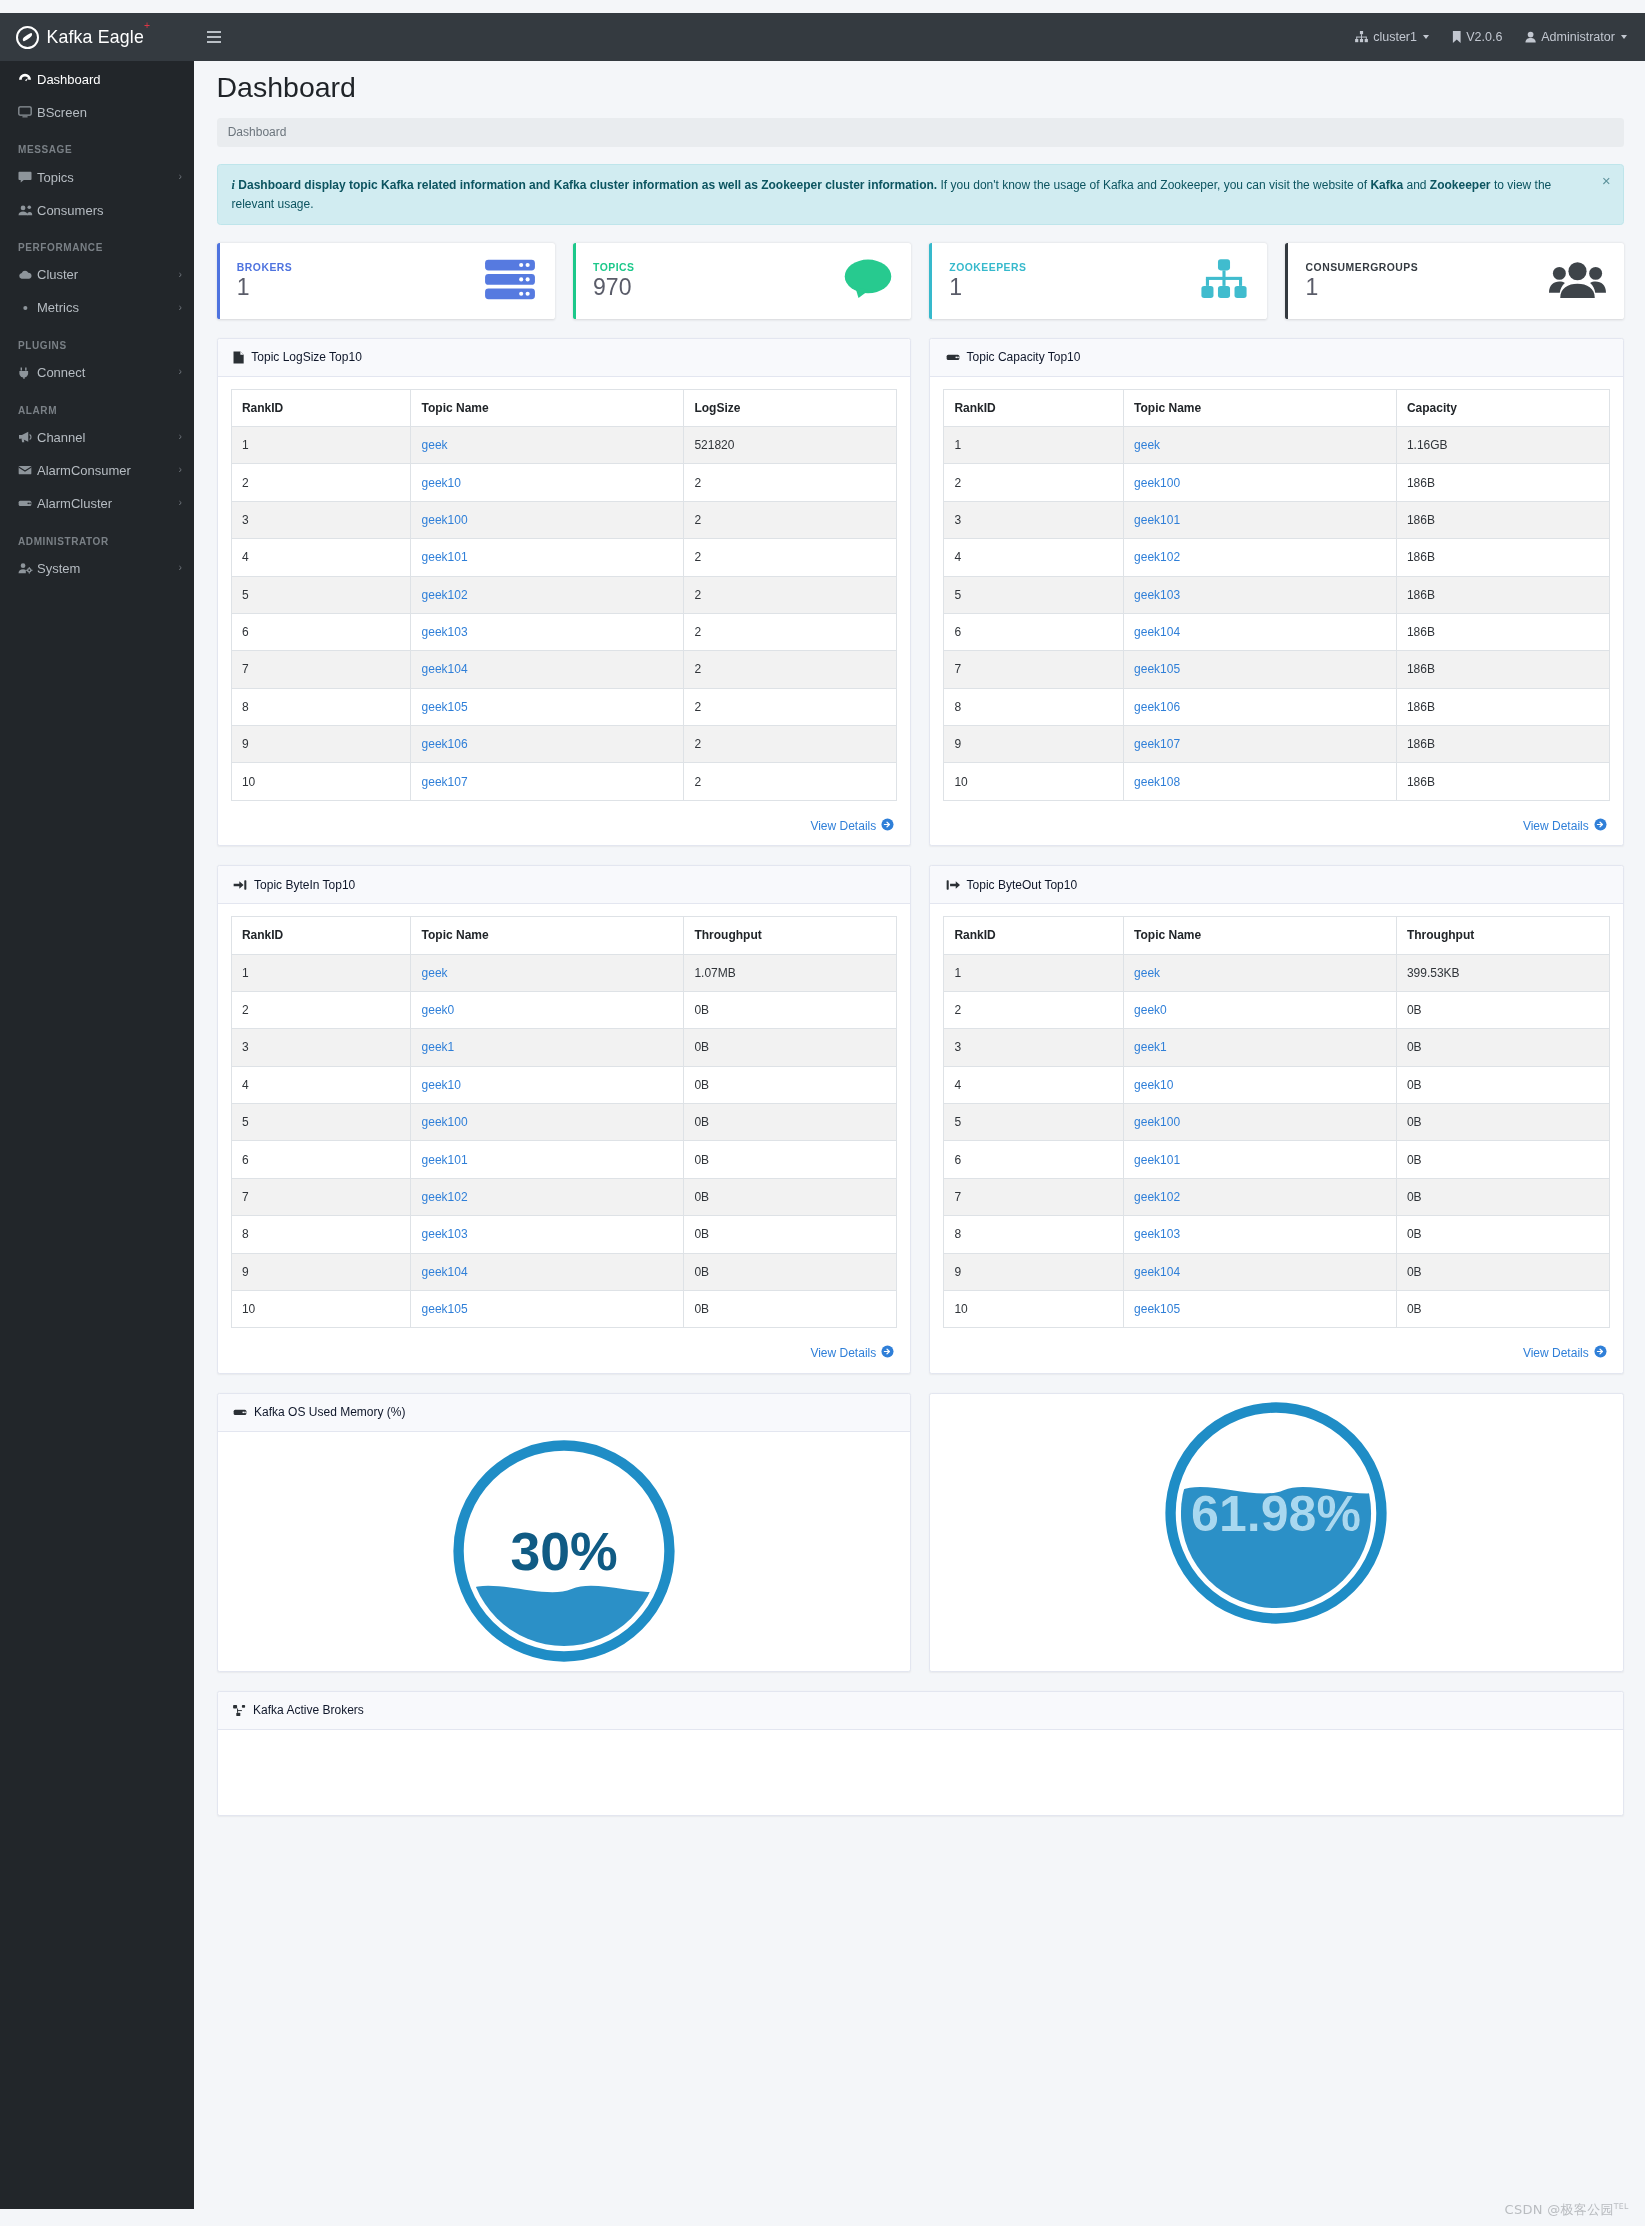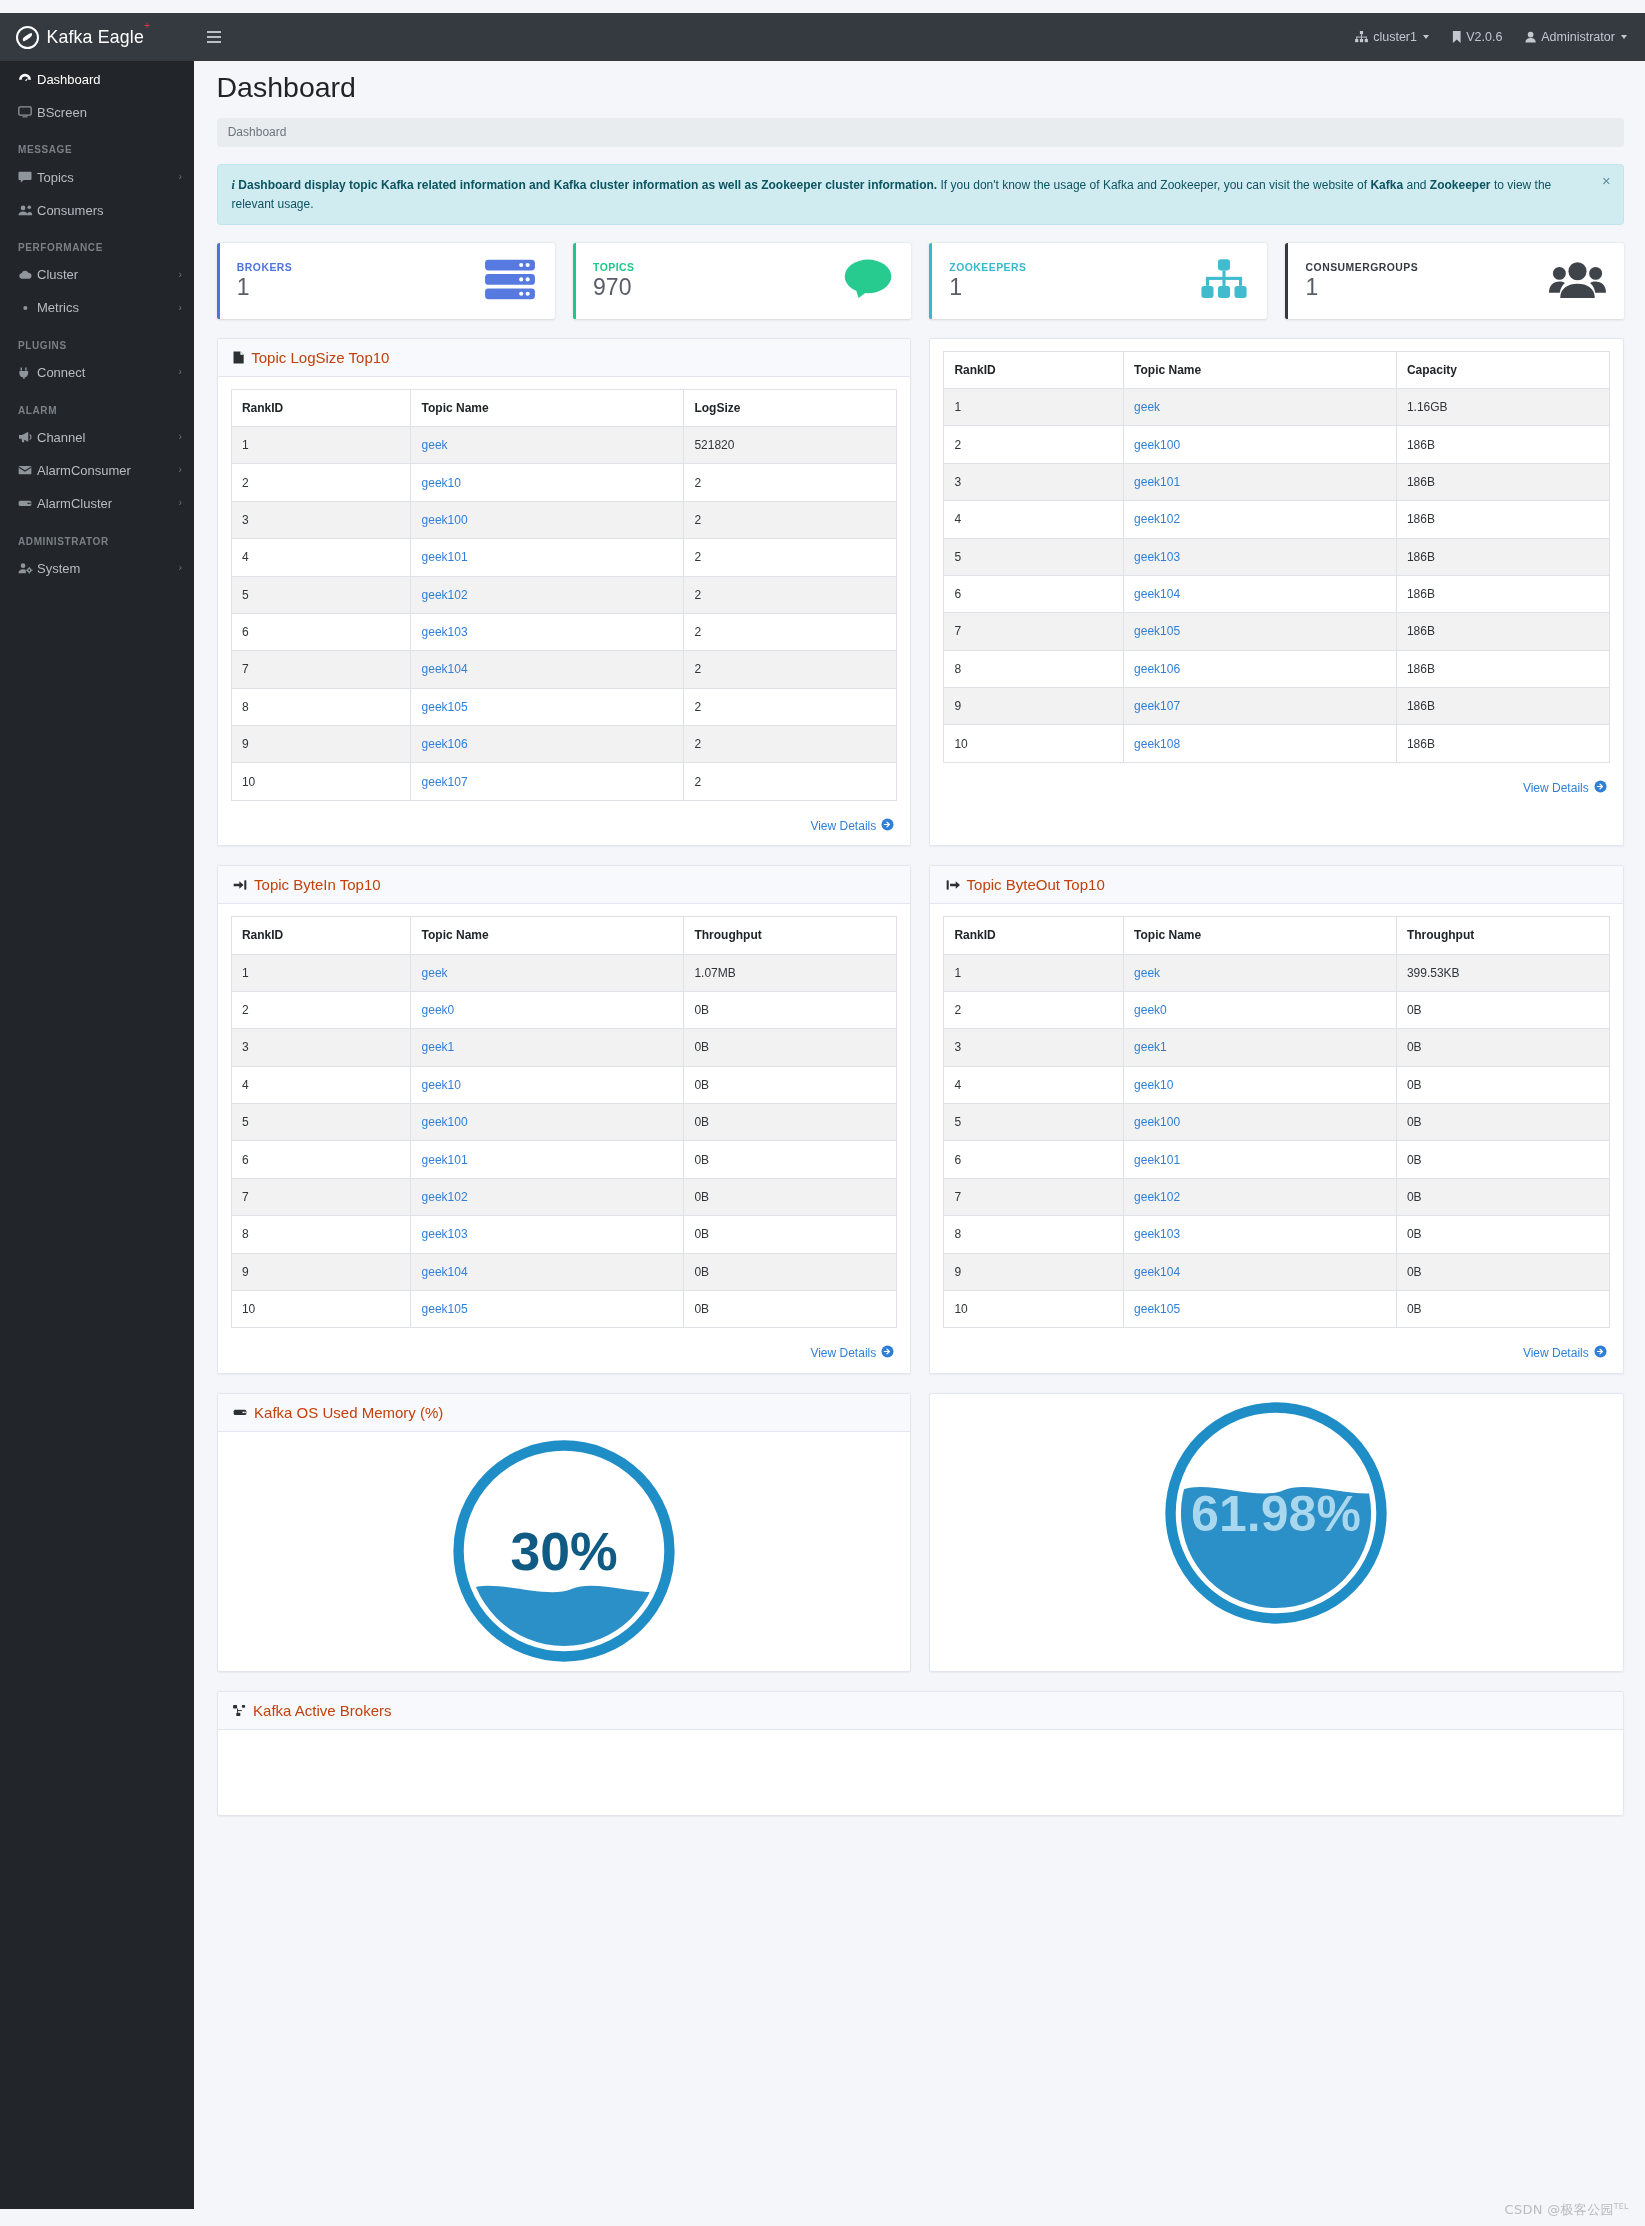--- a/index.html
+++ b/index.html
@@ -135,21 +135,21 @@
   .grid-row { display: flex; gap: 18px; margin: 19px 22.5px 0 22.5px; }
   .panel {
     flex: 1; background: #ffffff; border: 0.9px solid #e3e6f0;
     border-radius: 2.6px; box-shadow: 0 0.9px 1.7px rgba(0,0,0,.05);
   }
   .panel-head {
     height: 38px; background: #f8f9fc; border-bottom: 0.9px solid #e3e6f0;
     display: flex; align-items: center; padding: 0 15.6px; gap: 7px;
     border-radius: 2.6px 2.6px 0 0;
   }
-  .panel-head .ph-title { font-size: 15px; color: #c2410c; }
+  .panel-head .ph-title { font-size: 12px; color: #0f172a; }
   .panel-head .ph-ico { display: flex; align-items: center; color: #2b3035; }
   .panel-body { padding: 12px 13px 8.6px 13px; }
 
   table.dt { width: 100%; border-collapse: collapse; }
   table.dt th {
     text-align: left; font-size: 12px; font-weight: bold; color: #212529;
     padding: 11.2px 10.4px; border: 0.9px solid #dee2e6; background: #fff;
     white-space: nowrap;
   }
   table.dt td {
@@ -510,20 +510,30 @@
           <a class="view-details">
             <span>View Details</span>
             <span><svg width="13" height="13" viewBox="0 0 16 16">
                 <circle cx="8" cy="8" r="7.4" fill="#2f7fd8"></circle>
                 <path d="M4.2 8 h6 M7.4 5.2 l3 2.8 l-3 2.8" fill="none" stroke="#fff" stroke-width="1.5" stroke-linecap="round" stroke-linejoin="round"></path>
               </svg></span>
           </a>
         </div>
       </div>
       <div class="panel">
+        <div class="panel-head">
+          <span class="ph-ico">
+            <svg width="14" height="12" viewBox="0 0 16 14">
+              <rect x="0.6" y="4.4" width="14.8" height="6.2" rx="1.8" fill="#2b3035"></rect>
+              <circle cx="11.8" cy="7.5" r="0.95" fill="#f8f9fc"></circle>
+              <circle cx="13.9" cy="7.5" r="0.95" fill="#f8f9fc"></circle>
+            </svg>
+          </span>
+          <span class="ph-title">Topic Capacity Top10</span>
+        </div>
         <div class="panel-body">
           <table class="dt">
             <thead>
               <tr>
                 <th class="col-rank">RankID</th>
                 <th class="col-name">Topic Name</th>
                 <th class="">Capacity</th>
               </tr>
             </thead>
             <tbody>

